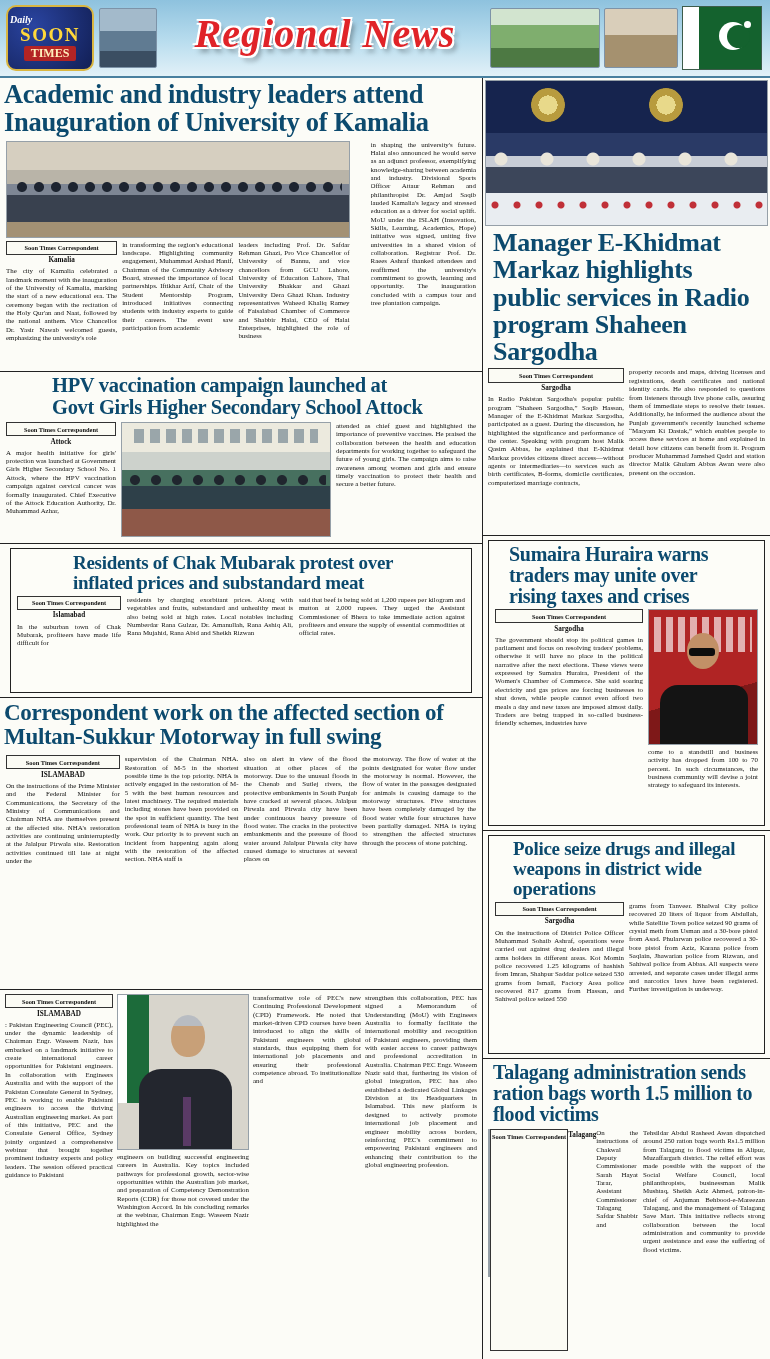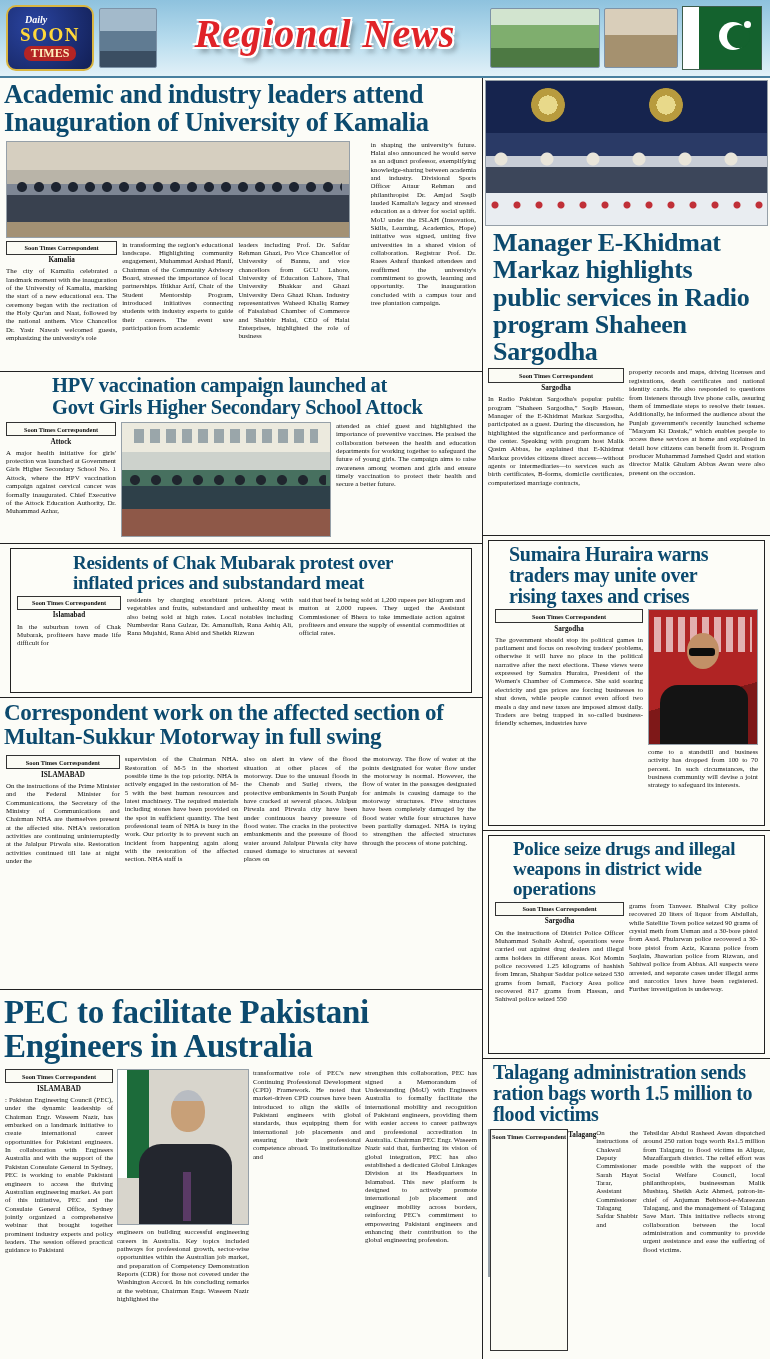--- a/index.html
+++ b/index.html
@@ -1,23 +1,23 @@
 <!DOCTYPE html>
 <html><head>
 <meta charset="utf-8">
 <style>
 *{margin:0;padding:0;box-sizing:border-box}
 html,body{background:#888}
 .page{width:770px;height:1359px;margin:0 auto;background:#fcfcf7;position:relative;overflow:hidden;font-family:"Liberation Serif",serif;color:#101010}
 
 .masthead{position:relative;height:78px;background:linear-gradient(180deg,#8ec2de 0%,#b9ddee 55%,#e2f1f8 100%);border-bottom:2px solid #49809f;overflow:hidden}
 .logo{position:absolute;left:6px;top:5px;width:88px;height:66px;background:radial-gradient(circle at 30% 30%,#2a44a0,#121f55);border:2px solid #d9b642;border-radius:10px;display:flex;flex-direction:column;align-items:center;justify-content:center;color:#ffd83a}
-.logo-daily{font-style:italic;font-size:10px;font-weight:bold;color:#fff;align-self:flex-start;margin-left:17px;line-height:1}
+.logo-daily{font-style:italic;font-size:10px;font-weight:bold;color:#fff;align-self:flex-start;margin-left:2px;line-height:1}
 .logo-soon{font-size:19px;font-weight:bold;letter-spacing:1.5px;line-height:1.05}
-.logo-times{font-size:12px;font-weight:bold;background:#b32424;color:#ffeebb;padding:0 7px;border-radius:7px;margin-top:1px;line-height:1.3}
+.logo-times{font-size:12px;font-weight:bold;background:#b32424;color:#ffeebb;padding:0 7px;border-radius:2px;margin-top:1px;line-height:1.3}
 .section-title{position:absolute;left:160px;top:10px;width:330px;text-align:center;font-size:40px;font-weight:bold;font-style:italic;color:#e02328;letter-spacing:1px;text-shadow:2px 2px 0 #fff,-2px -2px 0 #fff,2px -2px 0 #fff,-2px 2px 0 #fff,4px 5px 5px rgba(0,0,0,.35)}
 .mh-img{position:absolute;top:8px;height:60px;border:1px solid #7d93a8;border-radius:2px}
 .mh-img1{left:99px;width:58px;background:linear-gradient(180deg,#a3bacb 0 38%,#607b92 38% 72%,#3b4e62 72% 100%)}
 .mh-img2{left:490px;width:110px;background:linear-gradient(180deg,#d2e4cf 0 28%,#7fae6e 28% 68%,#4d7943 68% 100%)}
 .mh-img3{left:604px;width:74px;background:linear-gradient(180deg,#d9ceba 0 45%,#a5916f 45% 100%)}
 .flag{position:absolute;left:682px;top:6px;width:80px;height:64px;background:linear-gradient(90deg,#fff 0 20%,#14622e 20% 100%);border:1px solid #3d5c4a}
 .flag .crescent{position:absolute;left:46%;top:24%;width:28px;height:28px;border-radius:50%;background:#fff}
 .flag .crescent:after{content:"";position:absolute;left:8px;top:3px;width:23px;height:23px;border-radius:50%;background:#14622e}
 .flag .star{position:absolute;left:78%;top:22%;width:7px;height:7px;background:#fff;border-radius:50%}
 
@@ -199,21 +199,20 @@
             <div class="byline-city">ISLAMABAD</div>
             <div>On the instructions of the Prime Minister and the Federal Minister for Communications, the Secretary of the Ministry of Communications and Chairman NHA are themselves present at the affected site. NHA's restoration activities are continuing uninterruptedly at the Jalalpur Pirwala site. Restoration activities continued till late at night under the</div>
           </div>
           <div class="bcol">supervision of the Chairman NHA. Restoration of M-5 in the shortest possible time is the top priority. NHA is actively engaged in the restoration of M-5 with the best human resources and latest machinery. The required materials including stones have been provided on the spot in sufficient quantity. The best professional team of NHA is busy in the work. Our priority is to prevent such an incident from happening again along with the restoration of the affected section. NHA staff is</div>
           <div class="bcol">also on alert in view of the flood situation at other places of the motorway. Due to the unusual floods in the Chenab and Sutlej rivers, the protective embankments in South Punjab have cracked at several places. Jalalpur Pirwala and Pirwala city have been under continuous heavy pressure of flood water. The cracks in the protective embankments and the pressure of flood water around Jalalpur Pirwala city have caused damage to structures at several places on</div>
           <div class="bcol">the motorway. The flow of water at the points designated for water flow under the motorway is normal. However, the flow of water in the passages designated for animals is causing damage to the motorway structures. Five structures have been completely damaged by the flood water while four structures have been partially damaged. NHA is trying to strengthen the affected structures through the process of stone patching.</div>
         </div>
       </article>
 
       <article class="art a-pec">
-        <h1 class="hl hl-pec">PEC to facilitate Pakistani Engineers in Australia</h1>
         <div class="pec-grid">
           <div class="bcol pec-c1">
             <div class="byline"><span>Soon Times Correspondent</span></div>
             <div class="byline-city">ISLAMABAD</div>
             <div>: Pakistan Engineering Council (PEC), under the dynamic leadership of Chairman Engr. Waseem Nazir, has embarked on a landmark initiative to create international career opportunities for Pakistani engineers. In collaboration with Engineers Australia and with the support of the Pakistan Consulate General in Sydney, PEC is working to enable Pakistani engineers to access the thriving Australian engineering market. As part of this initiative, PEC and the Consulate General Office, Sydney jointly organized a comprehensive webinar that brought together prominent industry experts and policy leaders. The session offered practical guidance to Pakistani</div>
           </div>
           <div class="pec-mid">
             <div class="photo ph-pec">
               <div class="flag-l"></div>
               <div class="body"></div>

